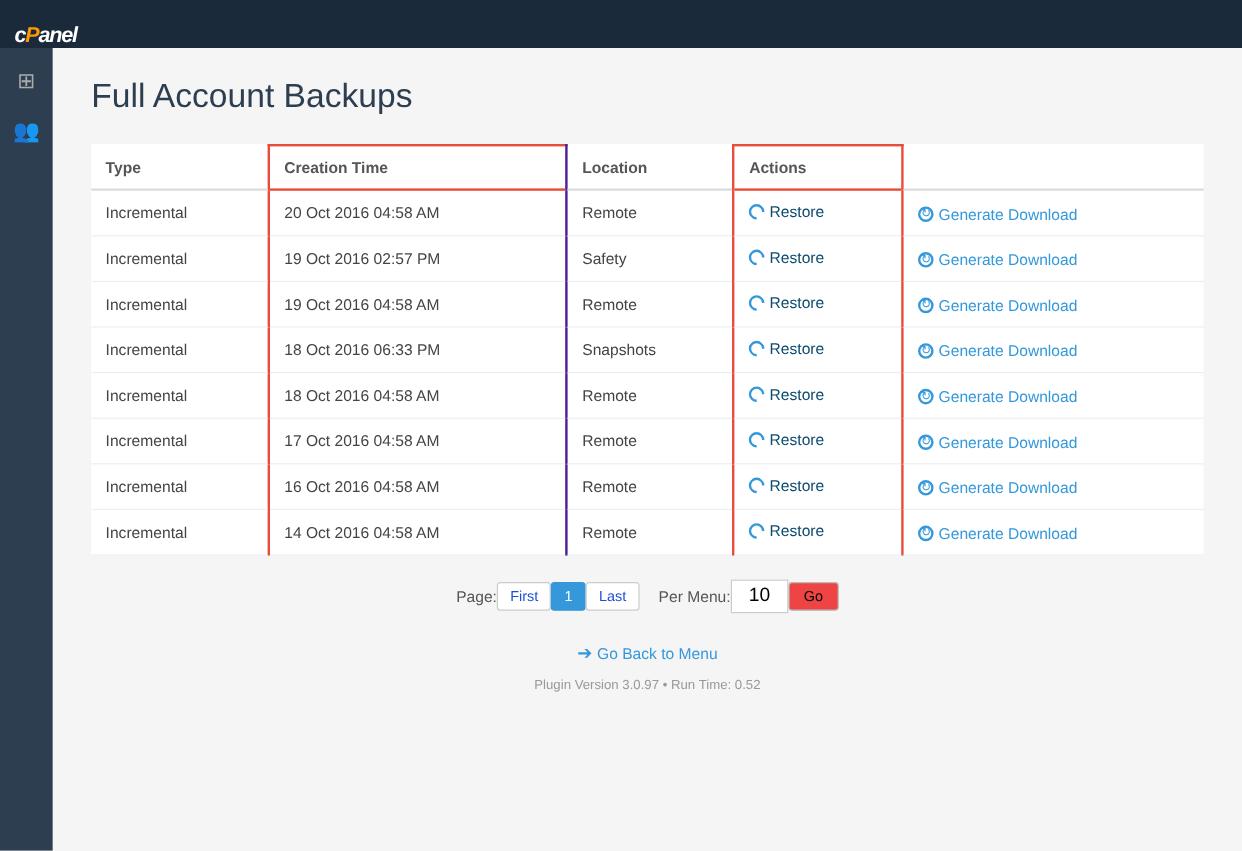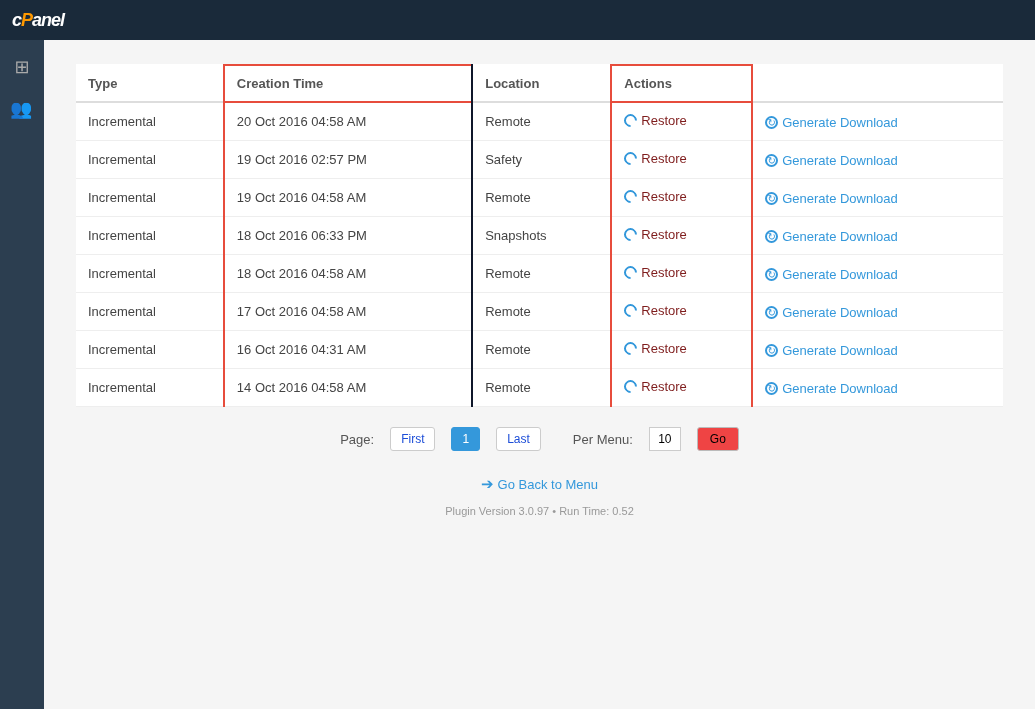--- a/index.html
+++ b/index.html
@@ -3,21 +3,21 @@
   <meta charset="utf-8">
   <style>
     * { box-sizing: border-box; margin: 0; padding: 0; }
     body { font-family: 'Lucida Grande', Arial, sans-serif; font-size: 13px; background: #f5f5f5; color: #333; }
 
     
     .top-bar {
       background: #1a2a3a;
       height: 40px;
       display: flex;
-      align-items: center;
+      align-items: flex-end;
       padding: 0 12px;
     }
     .cpanel-logo {
       color: white;
       font-size: 18px;
       font-weight: bold;
       font-style: italic;
       letter-spacing: -1px;
     }
     .cpanel-logo span { color: #f90; }
@@ -74,31 +74,31 @@
       font-size: 13px;
     }
     .backup-table td {
       padding: 10px 12px;
       border-bottom: 1px solid #eee;
       font-size: 13px;
       color: #444;
     }
 
     
-    .col-creation { border-left: 2px solid #e74c3c; border-right: 2px solid #0f172a; }
+    .col-creation { border-left: 2px solid #e74c3c; border-right: 2px solid #4c1d95; }
     .col-creation-top { border-top: 2px solid #e74c3c; }
     .col-creation-bot { border-bottom: 2px solid #e74c3c; }
 
     .col-actions { border-left: 2px solid #e74c3c; border-right: 2px solid #e74c3c; margin-left: 45px; }
     .col-actions-top { border-top: 2px solid #e74c3c; }
     .col-actions-bot { border-bottom: 2px solid #e74c3c; }
 
     
     .btn-restore {
-      color: #7f1d1d;
+      color: #0c4a6e;
       background: none;
       border: none;
       cursor: pointer;
       font-size: 13px;
       display: inline-flex;
       align-items: center;
       gap: 4px;
       padding: 0;
     }
 
@@ -113,21 +113,21 @@
       gap: 4px;
       padding: 0;
     }
 
     
     .pagination-area {
       display: flex;
       align-items: center;
       justify-content: center;
       margin-top: 20px;
-      gap: 16px;
+      gap: 0;
       color: #555;
     }
     .pagination-area .page-label { font-size: 13px; }
     .pagination-area .per-page-label { font-size: 13px; margin-left: 16px; }
 
     .btn-page {
       padding: 4px 10px;
       border: 1px solid #ccc;
       background: white;
       color: #1d4ed8;
@@ -135,24 +135,24 @@
       font-size: 12px;
       border-radius: 3px;
     }
     .btn-page.active {
       background: #3498db;
       color: white;
       border-color: #3498db;
     }
 
     .per-page-input {
-      width: 32px;
+      width: 48px;
       padding: 4px 6px;
       border: 1px solid #ccc;
-      font-size: 12px;
+      font-size: 16px;
       text-align: center;
     }
     .btn-go {
       padding: 4px 12px;
       border: 1px solid #bbb;
       background: #ef4444;
       cursor: pointer;
       font-size: 12px;
       border-radius: 3px;
     }
@@ -190,20 +190,21 @@
   <div class="sidebar">
     <div class="sidebar-icon" title="Apps">
       ⊞
     </div>
     <div class="sidebar-icon" title="Users">
       👥
     </div>
   </div>
 
   <div class="main-content">
+    <h1 class="page-title">Full Account Backups</h1>
 
     <table class="backup-table">
       <thead>
         <tr>
           <th>Type</th>
           <th class="col-creation col-creation-top">Creation Time</th>
           <th>Location</th>
           <th class="col-actions col-actions-top">Actions</th>
           <th></th>
         </tr>
@@ -307,21 +308,21 @@
       </td>
       <td>
         <button class="btn-generate">
           <span style="display:inline-block;width:13px;height:13px;border:2px solid #3498db;border-radius:50%;text-align:center;line-height:9px;font-size:10px;color:#3498db;">↻</span>
           Generate Download
         </button>
       </td>
     </tr>
           <tr>
       <td>Incremental</td>
-      <td class="col-creation">16 Oct 2016 04:31 AM</td>
+      <td class="col-creation">16 Oct 2016 04:58 AM</td>
       <td>Remote</td>
       <td class="col-actions">
         <button class="btn-restore">
           <span style="display:inline-block;width:13px;height:13px;border:2px solid #3498db;border-radius:50%;border-right-color:transparent;transform:rotate(45deg);"></span>
           Restore
         </button>
       </td>
       <td>
         <button class="btn-generate">
           <span style="display:inline-block;width:13px;height:13px;border:2px solid #3498db;border-radius:50%;text-align:center;line-height:9px;font-size:10px;color:#3498db;">↻</span>

